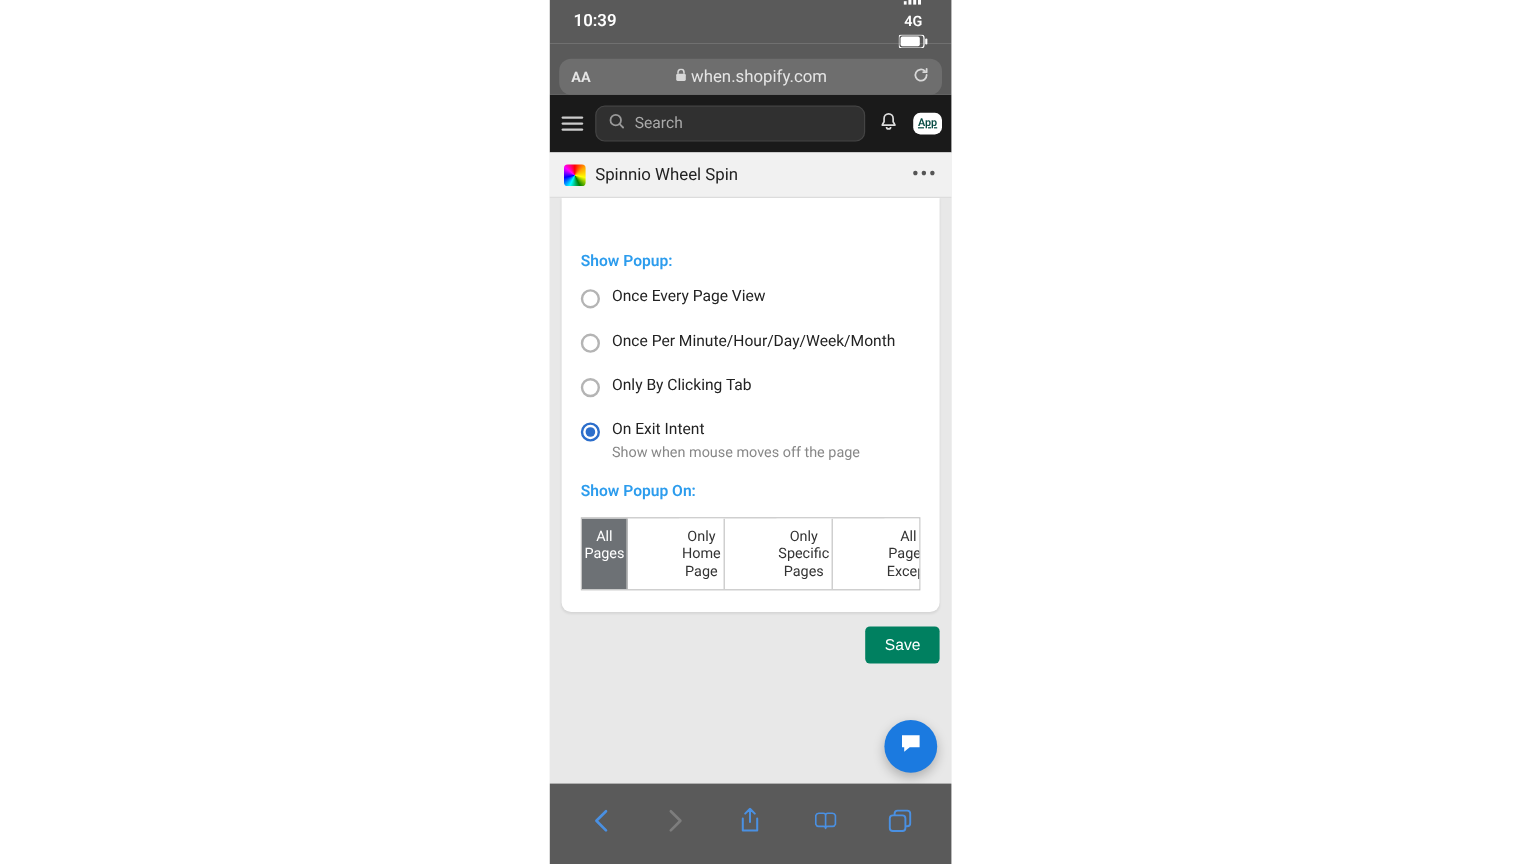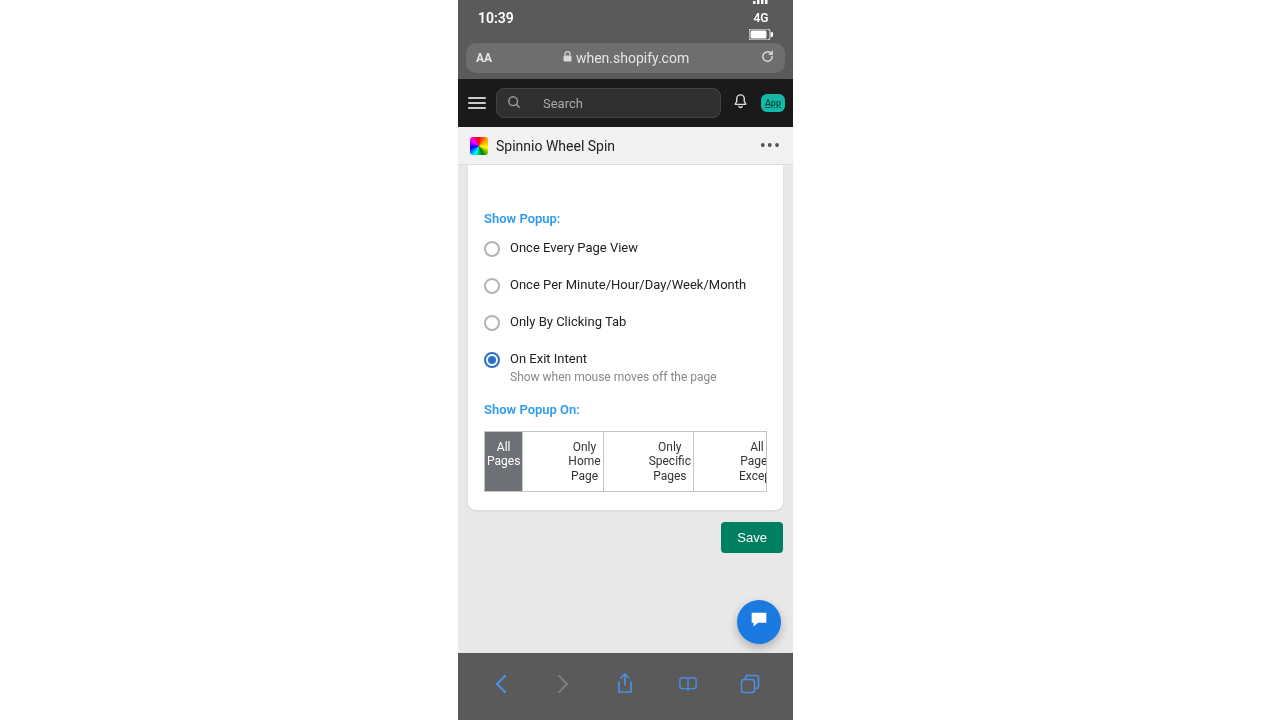--- a/index.html
+++ b/index.html
@@ -36,21 +36,21 @@
     align-items: center;
     gap: 4px;
     font-size: 12px;
     flex-direction: column;
   }
   
   .safari-url {
     height: 43px;
     background: #5a5a5a;
     display: flex;
-    align-items: center;
+    align-items: flex-end;
     padding: 0 8px;
   }
   .url-pill {
     flex: 1;
     background: #6e6e6e;
     border-radius: 10px;
     height: 30px;
     display: flex;
     align-items: center;
     justify-content: space-between;
@@ -96,31 +96,31 @@
     flex: 1;
     background: #303030;
     border: 1px solid #444;
     border-radius: 8px;
     height: 30px;
     display: flex;
     align-items: center;
     padding: 0 10px;
     color: #aaa;
     font-size: 13px;
-    gap: 22px;
+    gap: 8px;
   }
   .bell {
     width: 24px;
     text-align: center;
     color: #ccc;
     font-size: 16px;
     cursor: pointer;
   }
   .app-badge {
-    background: #14b8a6;
+    background: #ffffff;
     color: #084d45;
     font-size: 9px;
     padding: 4px 4px;
     border-radius: 6px;
     font-weight: 600;
     cursor: pointer;
     text-decoration: underline;
   }
   
   .app-titlebar {

